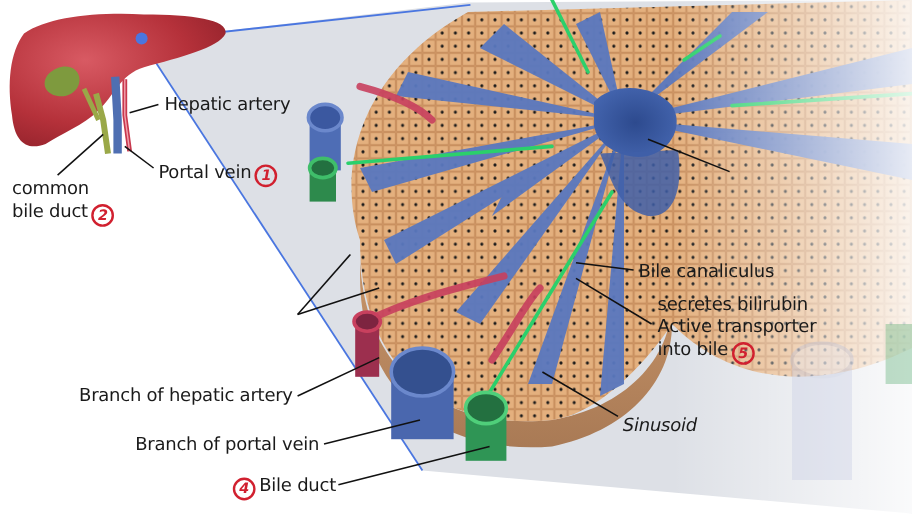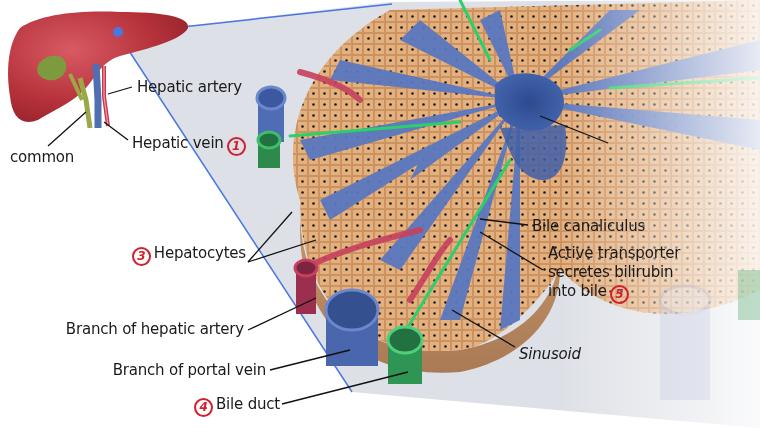--- a/index.html
+++ b/index.html
@@ -137,29 +137,29 @@
     <line x1="543" y1="270" x2="480" y2="232"></line>
     <line x1="515" y1="347" x2="452" y2="310"></line>
   </g>
 </svg>
 
 <div class="lbl" style="left:137px; top:78px;">
   <span>Hepatic artery</span>
 </div>
 
 <div class="lbl" style="left:132px; top:134px;">
-  <span>Hepatic vein</span><span class="badge">1</span>
+  <span>Portal vein</span><span class="badge">1</span>
 </div>
 
 <div class="lbl" style="left:10px; top:148px;">
   <div>common</div>
+  <div><span>bile duct</span><span class="badge">2</span></div>
 </div>
 
 <div class="lbl right" style="left:118px; top:244px; width:128px;">
-  <div><span class="badge">3</span><span>Hepatocytes</span></div>
 </div>
 
 <div class="lbl right" style="left:40px; top:320px; width:204px;">
   <span>Branch of hepatic artery</span>
 </div>
 
 <div class="lbl right" style="left:80px; top:361px; width:186px;">
   <span>Branch of portal vein</span>
 </div>
 
@@ -168,20 +168,20 @@
 </div>
 
 <div class="lbl" style="left:614px; top:145px;">
 </div>
 
 <div class="lbl" style="left:532px; top:217px;">
   <span>Bile canaliculus</span>
 </div>
 
 <div class="lbl" style="left:548px; top:244px;">
+  <div>secretes bilirubin</div>
   <div>Active transporter</div>
-  <div>secretes bilirubin</div>
   <div><span>into bile</span><span class="badge">5</span></div>
 </div>
 
 <div class="lbl" style="left:519px; top:345px;font-style:italic;">
   <span>Sinusoid</span>
 </div>
 
 </body></html>

